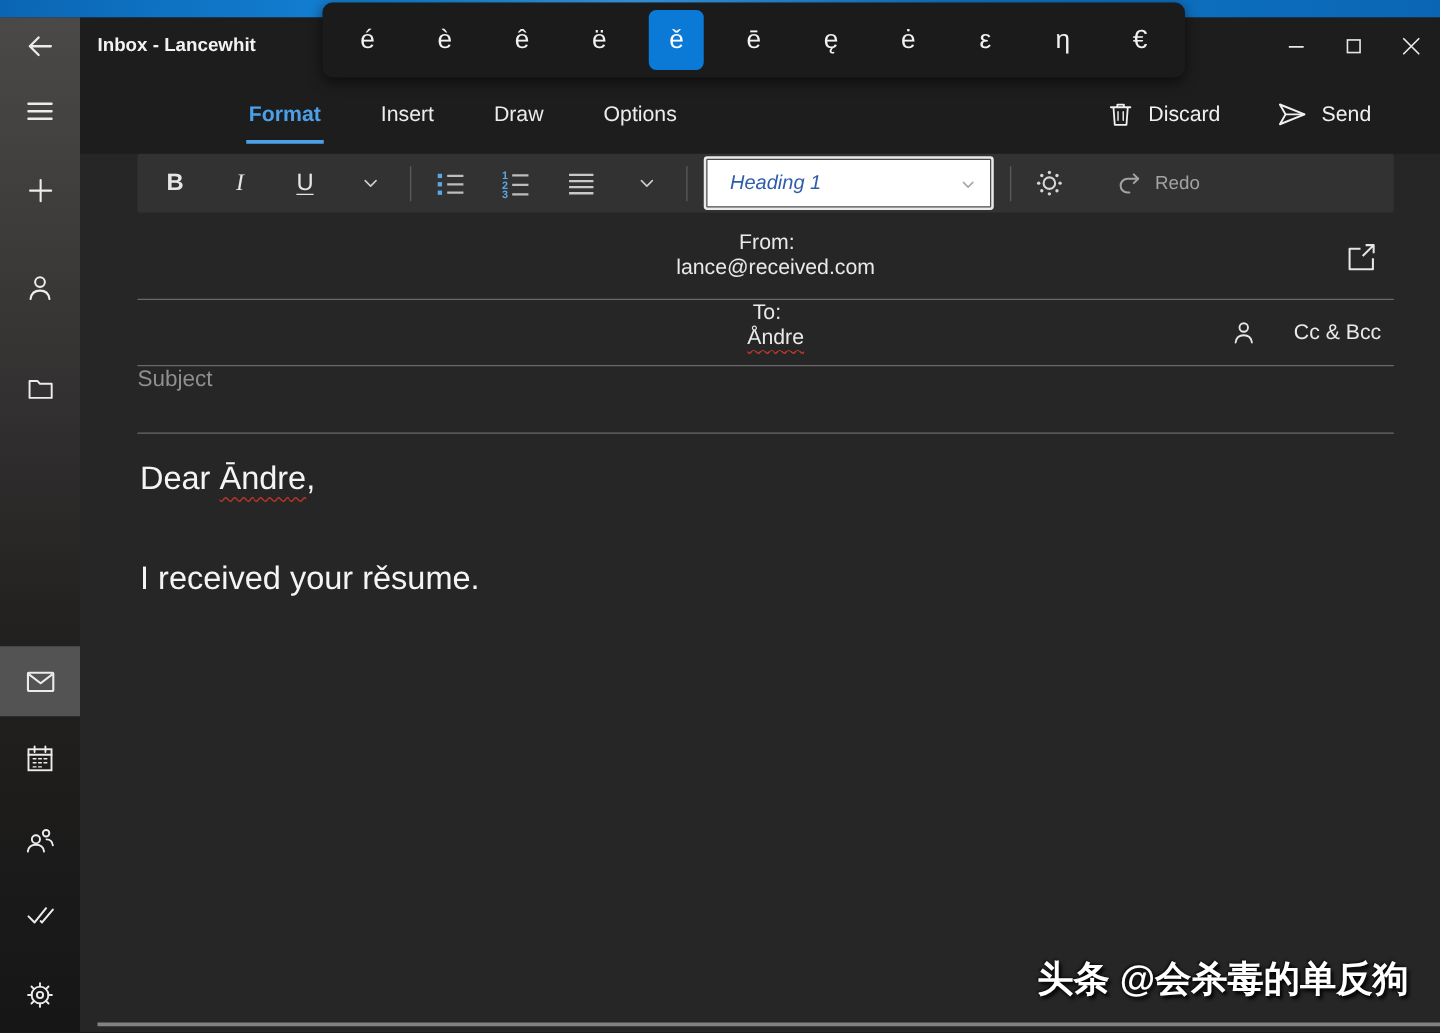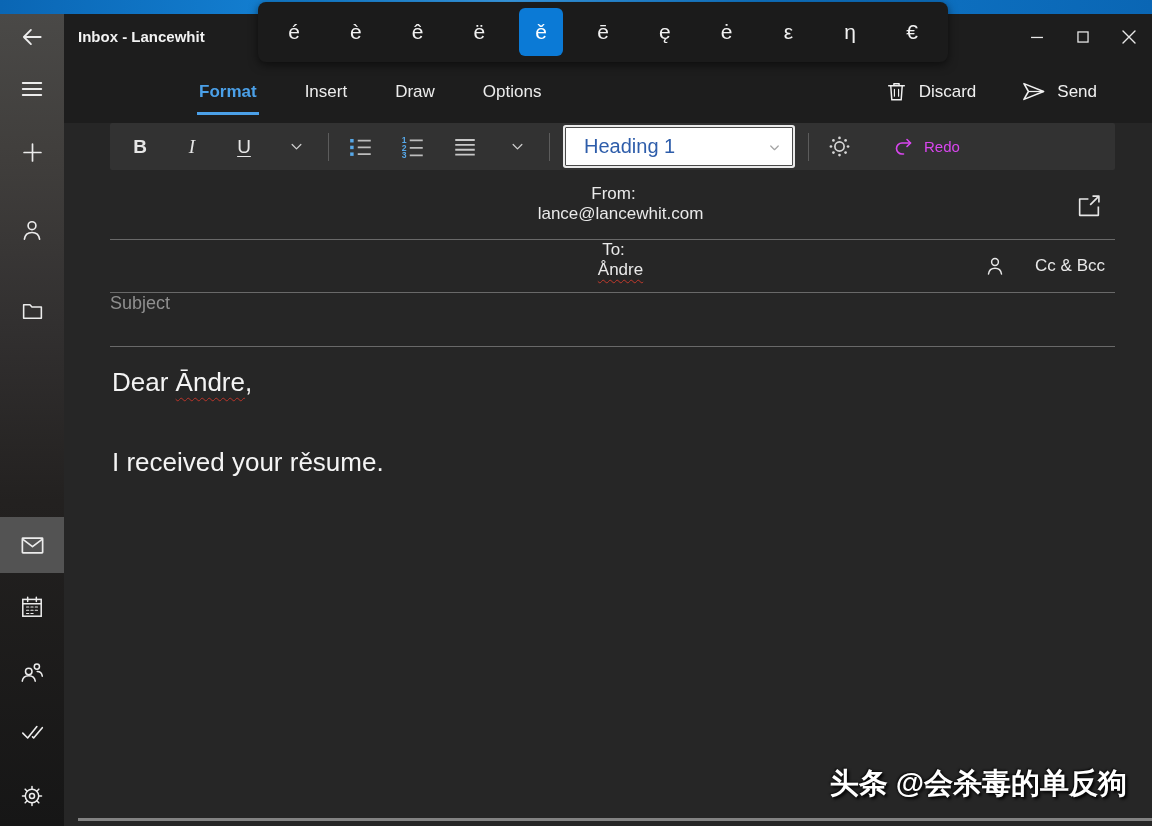--- a/index.html
+++ b/index.html
@@ -51,25 +51,25 @@
     background:#323232; display:flex; align-items:center; border-radius:2px; }
   .tb-btn { width:52px; height:47px; display:flex; align-items:center; justify-content:center;
     color:#e6e6e6; cursor:pointer; }
   .tb-bold { font-size:19px; font-weight:800; }
   .tb-italic { font-size:19px; font-style:italic; font-family:"Liberation Serif", serif; }
   .tb-underline { font-size:19px; text-decoration:underline; text-underline-offset:3px; }
   .tb-sep { width:1px; height:28px; background:#5c5c5c; margin:0 6px; }
   .style-dropdown { position:relative; width:228px; height:39px; margin:0 9px; background:#fff;
     border:1px solid #4a4a4a; box-shadow:0 0 0 2px #eaeaea; border-radius:1px;
     display:flex; align-items:center; padding-left:18px; cursor:pointer; }
-  .style-dropdown .val { font-size:20px; color:#2e5daa; }
+  .style-dropdown .val { font-size:16px; color:#2e5daa;font-style:italic; }
   .style-dropdown .dd-chev { position:absolute; right:10px; top:12px; color:#a5a5a5; }
   .tb-undo, .tb-redo { display:flex; align-items:center; gap:9px; padding:0 12px; height:47px;
     font-size:15px; color:#e6e6e6; cursor:pointer; }
-  .tb-redo { color:#d946ef; }
+  .tb-redo { color:#a3a3a3; }
 
   
   .compose { position:absolute; left:110px; top:170px; width:1005px; }
   .field-row { position:relative; display:flex; align-items:center; border-bottom:1px solid #696969;flex-direction:column; }
   .row-from { height:70px; padding-top:14px; }
   .row-to { height:53px; }
   .row-subject { height:54px; }
   .field-label { font-size:17px; color:#e9e9e9; margin-left:2px; }
   .field-value { font-size:17px; color:#e9e9e9; margin-left:16px; }
   .squiggly-sm { text-decoration:underline; text-decoration-style:wavy;
@@ -336,21 +336,21 @@
             <path d="M19.5 8H11a5.5 5.5 0 0 0 0 11h1.5"></path>
           </svg>
       </span>
       <span>Redo</span>
     </div>
   </div>
 
   <div class="compose">
     <div class="field-row row-from">
       <span class="field-label">From:</span>
-      <span class="field-value">lance@lancewhit.com</span>
+      <span class="field-value">lance@received.com</span>
       <span class="popout-btn">
         <span>
           <svg width="28" height="28" viewBox="0 0 24 24" fill="none" stroke="currentColor" stroke-width="1.4" stroke-linejoin="round">
               <path d="M20 12.5V20H4V6h7.5"></path>
               <path d="M15 3.5h5.5V9M20.5 3.5L13 11"></path>
             </svg>
         </span>
       </span>
     </div>
     <div class="field-row row-to">

